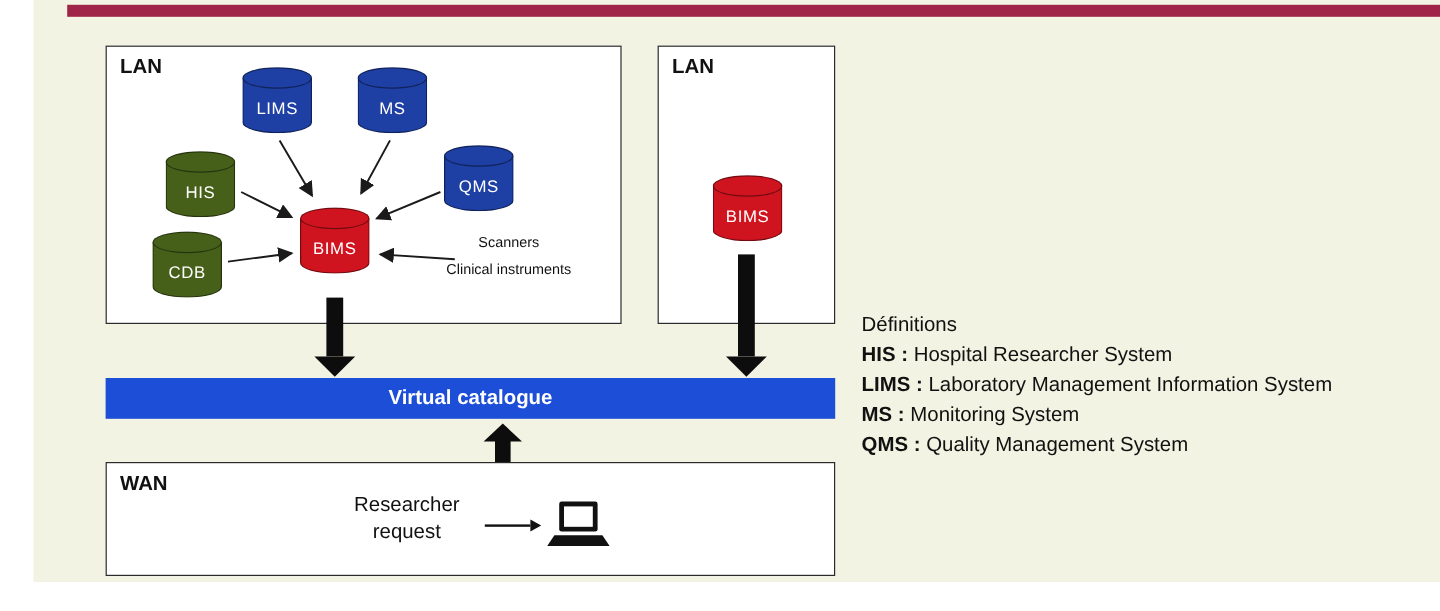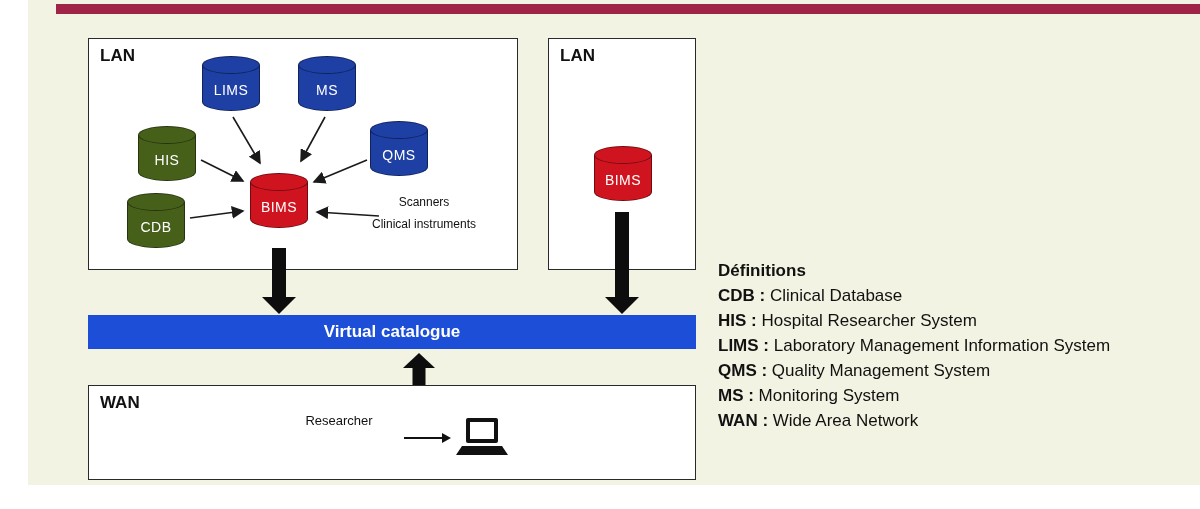--- a/index.html
+++ b/index.html
@@ -41,33 +41,33 @@
                        border-right:16px solid transparent; border-bottom:15px solid #0d0d0d; }
   .tarrow-v .head-down { position:absolute; bottom:0; left:50%; transform:translateX(-50%);
                          width:0; height:0; border-left:16px solid transparent;
                          border-right:16px solid transparent; border-top:15px solid #0d0d0d; }
 
   .purple-bar { position:absolute; left:60px; top:315px; width:608px; height:34px;
                 display:flex; align-items:center; justify-content:center; }
   .purple-bar span { color:#ffffff; font-weight:bold; font-size:17px; }
 
   .request-text { position:absolute; left:185px; top:24px; width:130px; text-align:center;
-                  font-size:13px; line-height:22px; color:#111; }
+                  font-size:17px; line-height:22px; color:#111; }
 
   .sarrow { position:absolute; height:2px; background:#111; }
   .sarrow::after { content:''; position:absolute; right:-9px; top:-4px; width:0; height:0;
                    border-left:9px solid #111; border-top:5px solid transparent;
                    border-bottom:5px solid transparent; }
 
   .laptop { position:absolute; left:366px; top:30px; }
 
   
   .definitions { position:absolute; left:690px; top:258px; width:480px;
                  font-size:17px; line-height:25px; color:#111; }
-  .def-title { font-weight:bold; }
+  .def-title { font-weight:normal; }
   .def-term { font-weight:bold; }
 </style>
 </head>
 <body>
 
 <div class="canvas" style="background-color: rgb(242, 243, 226);">
 
   <div class="top-bar" style="background-color: rgb(160, 36, 71);"></div>
 
   <div class="box" style="left:60px; top:38px; width:430px; height:232px;">
@@ -149,34 +149,33 @@
   <div class="tarrow tarrow-v" style="left:374px; top:353px; width:34px; height:64px;">
     <div class="head-up"></div>
     <div class="shaft"></div>
     <div class="head-down"></div>
   </div>
 
   <div class="box" style="left:60px; top:385px; width:608px; height:95px;">
     <div class="box-label">WAN</div>
     <div class="request-text">
       <div>Researcher</div>
+      <div>request</div>
     </div>
     <div class="sarrow" style="left:315px; top:51px; width:38px;"></div>
     <div class="laptop">
       <svg width="54" height="46" viewBox="0 0 54 46">
         <rect x="11" y="2" width="32" height="25" rx="2" fill="#111"></rect>
         <rect x="15" y="6" width="24" height="17" fill="#ffffff"></rect>
         <path d="M7 30 L47 30 L53 39 L1 39 Z" fill="#111"></path>
       </svg>
     </div>
   </div>
 
   <div class="definitions">
     <div class="def-title">Définitions</div>
-    <div class="def-line"><span class="def-term">CDB</span><span class="def-sep def-term"> : </span><span class="def-text">Clinical Database</span></div>
     <div class="def-line"><span class="def-term">HIS</span><span class="def-sep def-term"> : </span><span class="def-text">Hospital Researcher System</span></div>
     <div class="def-line"><span class="def-term">LIMS</span><span class="def-sep def-term"> : </span><span class="def-text">Laboratory Management Information System</span></div>
+    <div class="def-line"><span class="def-term">MS</span><span class="def-sep def-term"> : </span><span class="def-text">Monitoring System</span></div>
     <div class="def-line"><span class="def-term">QMS</span><span class="def-sep def-term"> : </span><span class="def-text">Quality Management System</span></div>
-    <div class="def-line"><span class="def-term">MS</span><span class="def-sep def-term"> : </span><span class="def-text">Monitoring System</span></div>
-    <div class="def-line"><span class="def-term">WAN</span><span class="def-sep def-term"> : </span><span class="def-text">Wide Area Network</span></div>
   </div>
 
 </div>
 
 </body></html>

